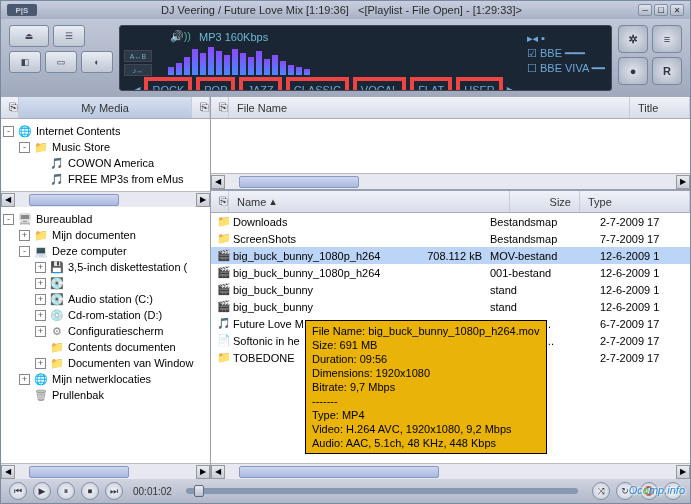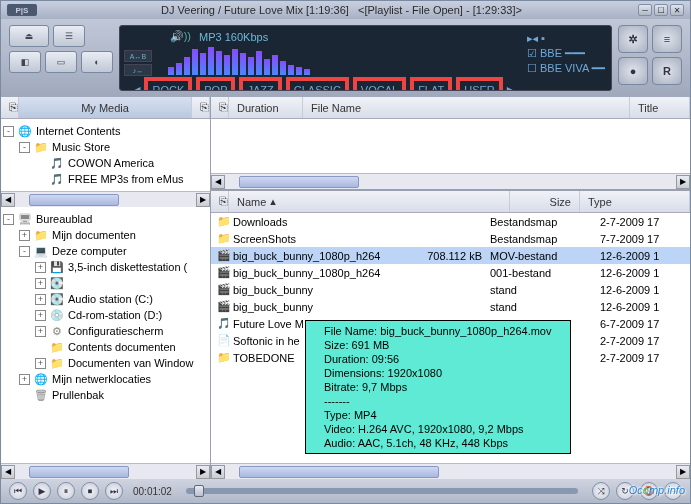--- a/index.html
+++ b/index.html
@@ -53,21 +53,21 @@
 .file-area { flex: 1; display: flex; flex-direction: column; overflow: hidden; }
 .file-list { flex: 1; background: #fff; overflow: auto; position: relative; }
 .file-row { display: flex; align-items: center; padding: 1px 4px; height: 17px; }
 .file-row.sel { background: #bcd4f6; }
 .fr-icon { width: 18px; display: inline-flex; justify-content: center; }
 .fr-name { flex: 1; overflow: hidden; text-overflow: ellipsis; white-space: nowrap; padding-right: 4px; }
 .fr-size { width: 70px; text-align: right; padding-right: 8px; }
 .fr-type { width: 110px; }
 .fr-date { width: 86px; }
 
-.tooltip { position: absolute; left: 305px; top: 320px; background: #5eead4; border: 1px solid #000; padding: 3px 18px; font-size: 11px; line-height: 14px; z-index: 100; white-space: nowrap; }
+.tooltip { position: absolute; left: 305px; top: 320px; background: #eab308; border: 1px solid #000; padding: 3px 6px; font-size: 11px; line-height: 14px; z-index: 100; white-space: nowrap; }
 .controls-bar { height: 24px; background: linear-gradient(#d0d4e0, #b0b8c8); display: flex; align-items: center; padding: 0 8px; gap: 6px; }
 .ctrl-btn { width: 18px; height: 18px; background: radial-gradient(#f0f2f8, #c8ccd8); border: 1px solid #8090a8; border-radius: 50%; display: flex; align-items: center; justify-content: center; font-size: 9px; cursor: pointer; color: #334; }
 .ctrl-time { color: #333; font-size: 10px; margin-left: 4px; }
 .ctrl-slider { flex: 1; height: 6px; background: #8898b0; border-radius: 3px; position: relative; margin: 0 8px; }
 .ctrl-slider .knob { position: absolute; left: 2%; top: -3px; width: 10px; height: 12px; background: linear-gradient(#e8ecf4, #b8c0d0); border: 1px solid #667; border-radius: 2px; }
 .watermark { position: absolute; right: 6px; bottom: 6px; font-size: 16px; font-style: italic; font-weight: normal; color: #2a88d8; text-shadow: 1px 1px 2px #fff, -1px -1px 2px #fff; }
 .watermark .o { color: #4ac84a; }
 .folder-ico { color: #e6b84a; }
 .file-ico { color: #5a88c0; }
 .drive-ico { color: #888; }
@@ -277,21 +277,20 @@
           <div class="thumb" style="width:100px"></div>
           <div style="flex:1"></div>
           <div class="arrow">▶</div>
       </div>
     </div>
 
     <div class="right-pane">
       <div class="playlist-area">
         <div class="col-header">
           <div class="ch-cell" style="width:18px">⎘</div>
-          <div class="ch-cell" style="width:74px">Duration</div>
           <div class="ch-cell" style="flex:1">File Name</div>
           <div class="ch-cell" style="width:60px">Title</div>
         </div>
         <div class="playlist-body"></div>
         <div class="hscroll">
           <div class="arrow">◀</div>
             <div class="thumb" style="width:120px"></div>
             <div style="flex:1"></div>
             <div class="arrow">▶</div>
         </div>

